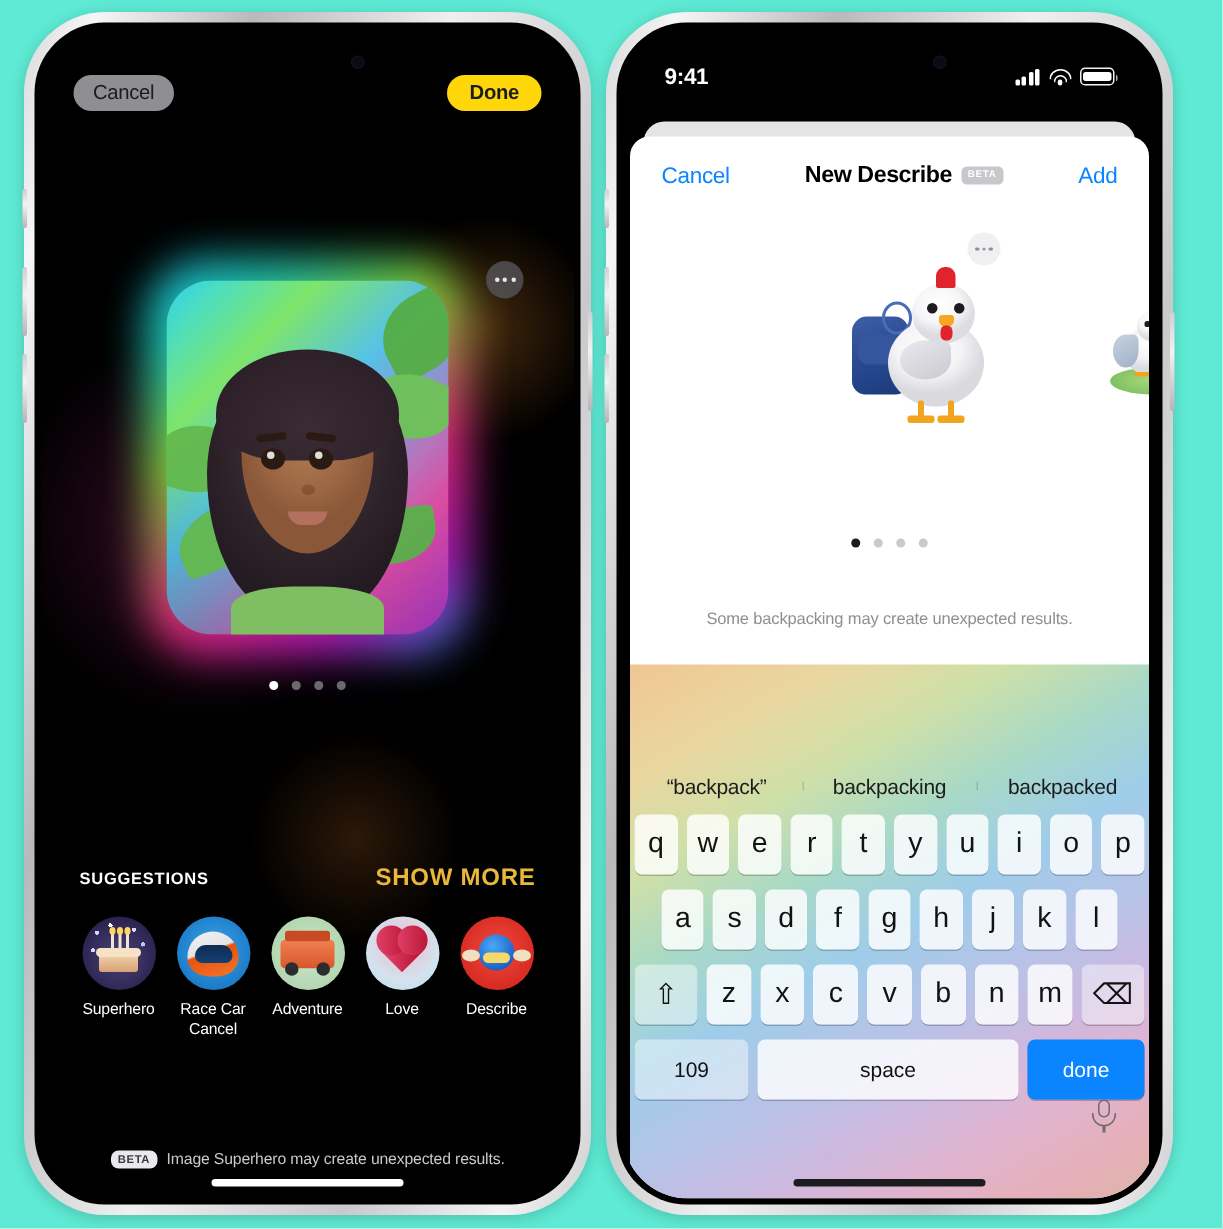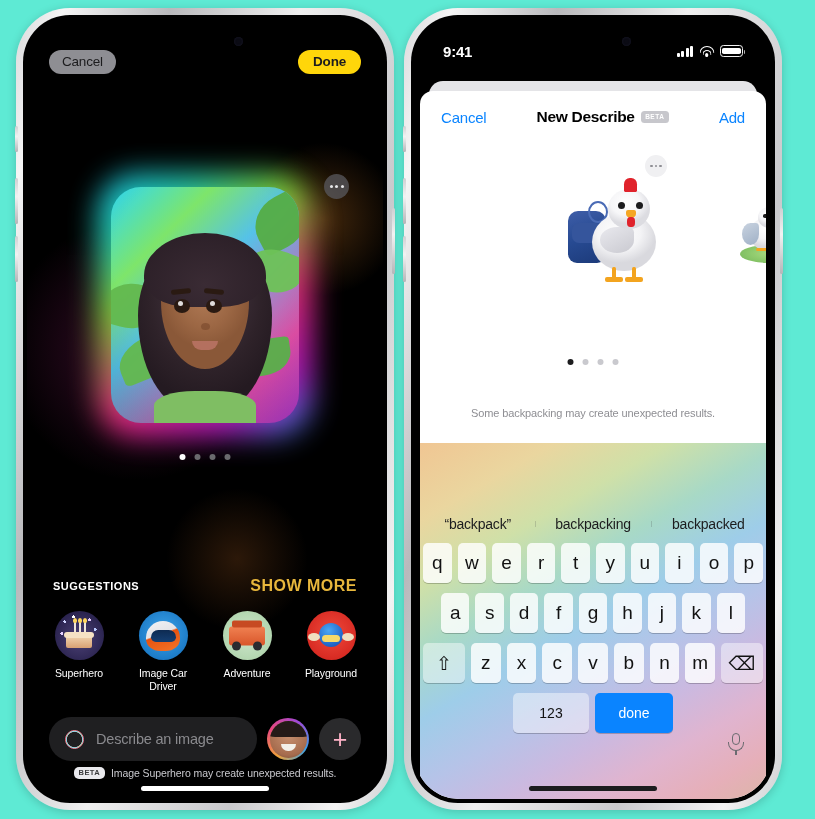--- a/index.html
+++ b/index.html
@@ -365,61 +365,50 @@
               </div>
               <div class="sugg-name">Superhero</div>
             </div>
 
             <div class="sugg-item">
               <div class="sugg-circle c-racecar">
                 <div class="helmet">
                     <div class="visor"></div>
                   </div>
               </div>
-              <div class="sugg-name">Image Car Driver</div>
+              <div class="sugg-name">Race Car Cancel</div>
             </div>
 
             <div class="sugg-item">
               <div class="sugg-circle c-adventure">
                 <div class="truck">
                     <span class="w l"></span>
                     <span class="w r"></span>
                   </div>
               </div>
               <div class="sugg-name">Adventure</div>
             </div>
 
+            <div class="sugg-item">
+              <div class="sugg-circle c-love">
+                <div class="heart"></div>
+              </div>
+              <div class="sugg-name">Love</div>
+            </div>
 
             <div class="sugg-item">
               <div class="sugg-circle c-superhero">
                 <div class="hero">
                     <div class="mask"></div>
                   </div>
               </div>
-              <div class="sugg-name">Playground</div>
-            </div>
-          </div>
-
-          <div class="describe-bar">
-            <div class="describe-field">
-              <span class="ip-icon">
-                <span style="border-color:#ff6b8a; transform:rotate(0deg);"></span>
-                <span style="border-color:#ffb347; transform:rotate(60deg) scale(.92);"></span>
-                <span style="border-color:#8ad7f5; transform:rotate(120deg) scale(.92);"></span>
-              </span>
-              <span class="describe-ph">Describe an image</span>
-            </div>
-            <div class="avatar">
-              <div class="face2">
-                <div class="hair2"></div>
-                <div class="smile"></div>
-              </div>
-            </div>
-            <div class="plus-btn">+</div>
-          </div>
+              <div class="sugg-name">Describe</div>
+            </div>
+          </div>
+
 
           <div class="beta-line">
             <span class="beta-tag">BETA</span>
             <span class="beta-text">Image Superhero may create unexpected results.</span>
           </div>
         </div>
 
         <div class="island">
             <span class="cam"></span>
           </div>
@@ -558,21 +547,22 @@
                   <span class="key">z</span>
                   <span class="key">x</span>
                   <span class="key">c</span>
                   <span class="key">v</span>
                   <span class="key">b</span>
                   <span class="key">n</span>
                   <span class="key">m</span>
                   <span class="key fn wide">⌫</span>
                 </div>
                 <div class="kb-row">
-                  <span class="key fn num">123</span>
+                  <span class="key fn num">109</span>
+                  <span class="key space">space</span>
                   <span class="key done">done</span>
                 </div>
               </div>
 
               <div class="mic">
                 <span class="cap"></span>
                   <span class="arc"></span>
                   <span class="stem"></span>
               </div>
             </div>

